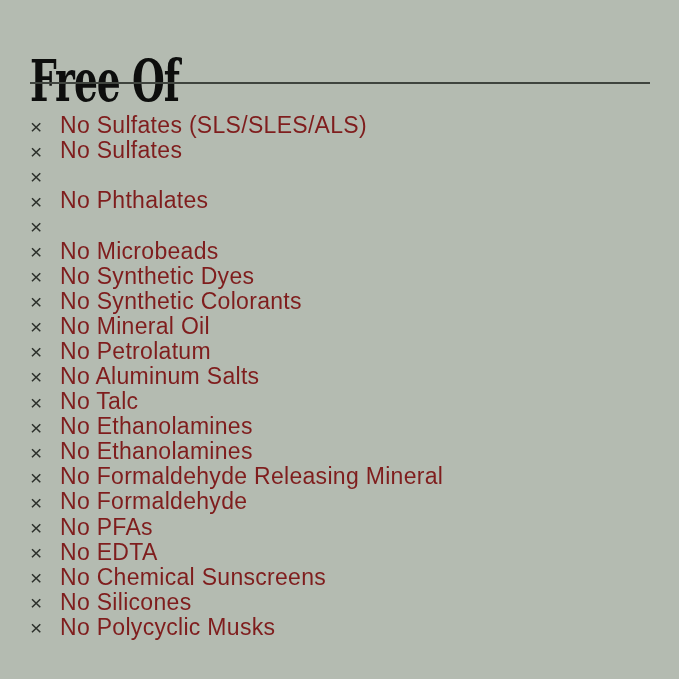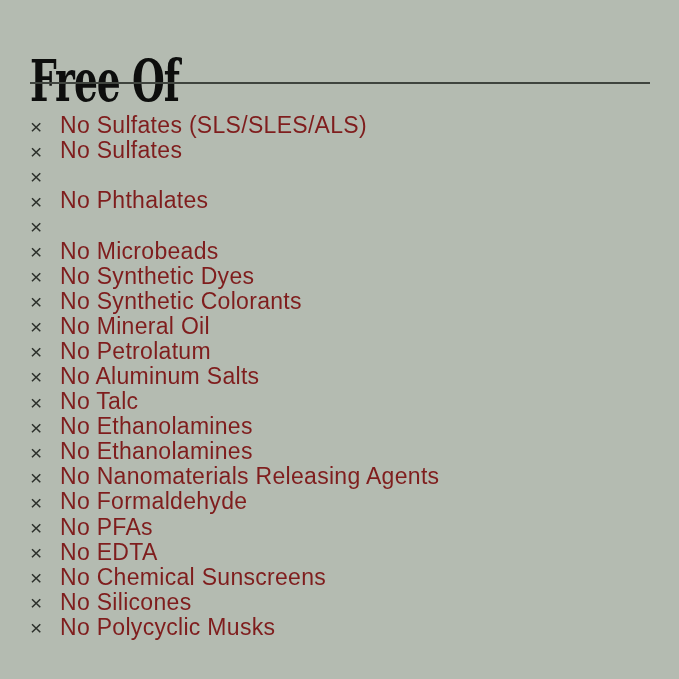--- a/index.html
+++ b/index.html
@@ -123,21 +123,21 @@
       <div class="row">
         <span class="x">×</span>
         <span class="label">No Ethanolamines</span>
       </div>
       <div class="row">
         <span class="x">×</span>
         <span class="label">No Ethanolamines</span>
       </div>
       <div class="row">
         <span class="x">×</span>
-        <span class="label">No Nanomaterials Releasing Agents</span>
+        <span class="label">No Formaldehyde Releasing Mineral</span>
       </div>
       <div class="row">
         <span class="x">×</span>
         <span class="label">No Formaldehyde</span>
       </div>
       <div class="row">
         <span class="x">×</span>
         <span class="label">No PFAs</span>
       </div>
       <div class="row">

